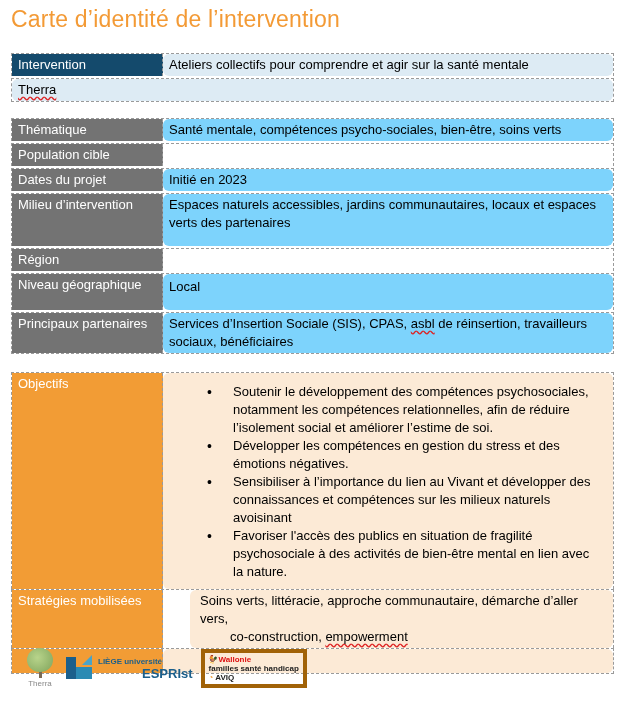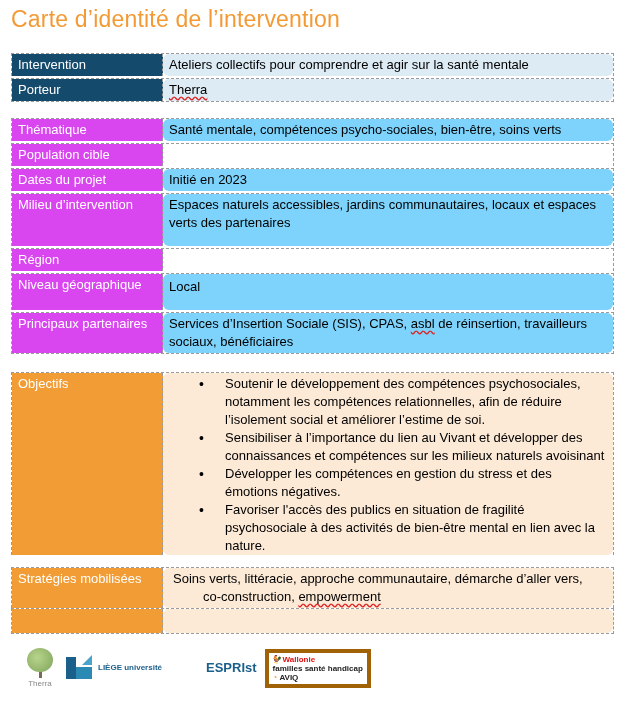--- a/index.html
+++ b/index.html
@@ -6,61 +6,60 @@
   body{width:637px;height:706px;position:relative;overflow:hidden;font-family:"Liberation Sans",sans-serif;font-size:13px;color:#000;}
   .title{position:absolute;left:11px;top:6px;font-size:23px;color:#f39a35;letter-spacing:0.2px;}
   .tbl{position:absolute;left:11px;width:603px;}
   .row{display:flex;border:1px dashed #9a9a9a;border-bottom:none;box-sizing:border-box;}
   .row:last-child{border-bottom:1px dashed #9a9a9a;}
   .tbl .row + .row{margin-top:2px;border-top:1px dashed #9a9a9a;}
   .lab{width:151px;flex:0 0 151px;padding:2px 6px;box-sizing:border-box;color:#fff;border-right:1px dashed #9a9a9a;line-height:18px;}
   .val{flex:1;padding:2px 6px;box-sizing:border-box;line-height:18px;border-radius:6px;}
   .blue .lab{background:#144a6c;}
   .blue .val{background:#ddebf4;}
-  .green .lab{background:#d946ef;}
+  .green .lab{background:#737373;}
   .green .val{background:#7dd3fc;}
   .orange .lab{background:#f29c35;}
   .orange .val{background:#fcead6;}
   .spell{text-decoration:underline wavy #d22;text-decoration-skip-ink:none;text-underline-offset:2px;}
-  ul.obj{margin:0;padding:0 0 0 50px;list-style:none;}
+  ul.obj{margin:8px;padding:0 0 0 50px;list-style:none;}
   ul.obj li{position:relative;padding-left:6px;line-height:18px;}
   ul.obj li::before{content:"•";position:absolute;left:-20px;font-size:14px;}
   .strat{padding-left:10px;text-indent:0;}
   .strat .l2{display:block;padding-left:30px;}
   .logos{position:absolute;left:22px;top:648px;display:flex;align-items:center;gap:8px;}
   .logo-therra{width:36px;height:40px;display:flex;flex-direction:column;align-items:center;}
   .tree{width:26px;height:26px;border-radius:50%;background:radial-gradient(circle at 40% 40%,#b8d48b,#7fa35b);position:relative;}
   .trunk{width:3px;height:8px;background:#7a6a55;margin-top:-2px;}
   .therra-txt{font-size:8px;color:#888;margin-top:1px;}
   .logo-liege{display:flex;align-items:center;gap:4px;}
   .liege-mark{width:28px;height:30px;position:relative;}
   .liege-mark .a{position:absolute;left:0;top:4px;width:10px;height:22px;background:#1b5f8b;}
   .liege-mark .b{position:absolute;left:10px;top:14px;width:16px;height:12px;background:#2b8ab3;}
   .liege-mark .c{position:absolute;left:16px;top:2px;width:0;height:0;border-left:10px solid transparent;border-bottom:10px solid #4aa3c8;}
-  .liege-txt{display:flex;flex-direction:row;line-height:12px;}
+  .liege-txt{display:flex;flex-direction:column;line-height:12px;}
   .liege-top{font-size:8px;color:#1b5f8b;font-weight:bold;}
   .liege-bot{font-size:13px;color:#1b5f8b;font-weight:bold;margin-left:44px;}
   .logo-aviq{border:4px solid #a16207;padding:2px 4px;display:flex;flex-direction:column;line-height:9px;font-size:8px;}
   .aviq-w{color:#d11;font-weight:bold;}
   .aviq-f{color:#222;font-weight:bold;}
   .aviq-a{color:#222;font-weight:bold;}
   .aviq-a .q{color:#f29c35;}
 </style>
 </head>
 <body>
 
 <div class="title">Carte d’identité de l’intervention</div>
 
 <div class="tbl" style="top:53px;">
   <div class="row blue">
     <div class="lab">Intervention</div>
     <div class="val">Ateliers collectifs pour comprendre et agir sur la santé mentale</div>
   </div>
   <div class="row blue">
-    <div class="lab">Porteur</div>
     <div class="val"><span class="spell">Therra</span></div>
   </div>
 </div>
 
 <div class="tbl" style="top:118px;">
   <div class="row green">
     <div class="lab">Thématique</div>
     <div class="val">Santé mentale, compétences psycho-sociales, bien-être, soins verts</div>
   </div>
   <div class="row green">
@@ -86,27 +85,27 @@
     <div class="val"><span>Services d’Insertion Sociale (SIS), CPAS, </span><span class="spell">asbl</span><span> de réinsertion, travailleurs sociaux, bénéficiaires</span></div>
   </div>
 </div>
 
 <div class="tbl" style="top:372px;">
   <div class="row orange">
     <div class="lab">Objectifs</div>
     <div class="val" style="padding-top:2px;padding-bottom:0;">
       <ul class="obj">
         <li>Soutenir le développement des compétences psychosociales, notamment les compétences relationnelles, afin de réduire l’isolement social et améliorer l’estime de soi.</li>
+        <li>Développer les compétences en gestion du stress et des émotions négatives.</li>
         <li>Sensibiliser à l’importance du lien au Vivant et développer des connaissances et compétences sur les milieux naturels avoisinant</li>
-        <li>Développer les compétences en gestion du stress et des émotions négatives.</li>
         <li>Favoriser l'accès des publics en situation de fragilité psychosociale à des activités de bien-être mental en lien avec la nature.</li>
       </ul>
     </div>
   </div>
-  <div class="row orange" style="margin-top:12px;">
+  <div class="row orange" style="margin-top:0;gap:27px;">
     <div class="lab">Stratégies mobilisées</div>
     <div class="val strat">
       <span>Soins verts, littéracie, approche communautaire, démarche d’aller vers,</span>
       <span class="l2"><span>co-construction, </span><span class="spell">empowerment</span></span>
     </div>
   </div>
   <div class="row orange" style="margin-top:0;">
     <div class="lab" style="height:24px;"></div>
     <div class="val"></div>
   </div>

